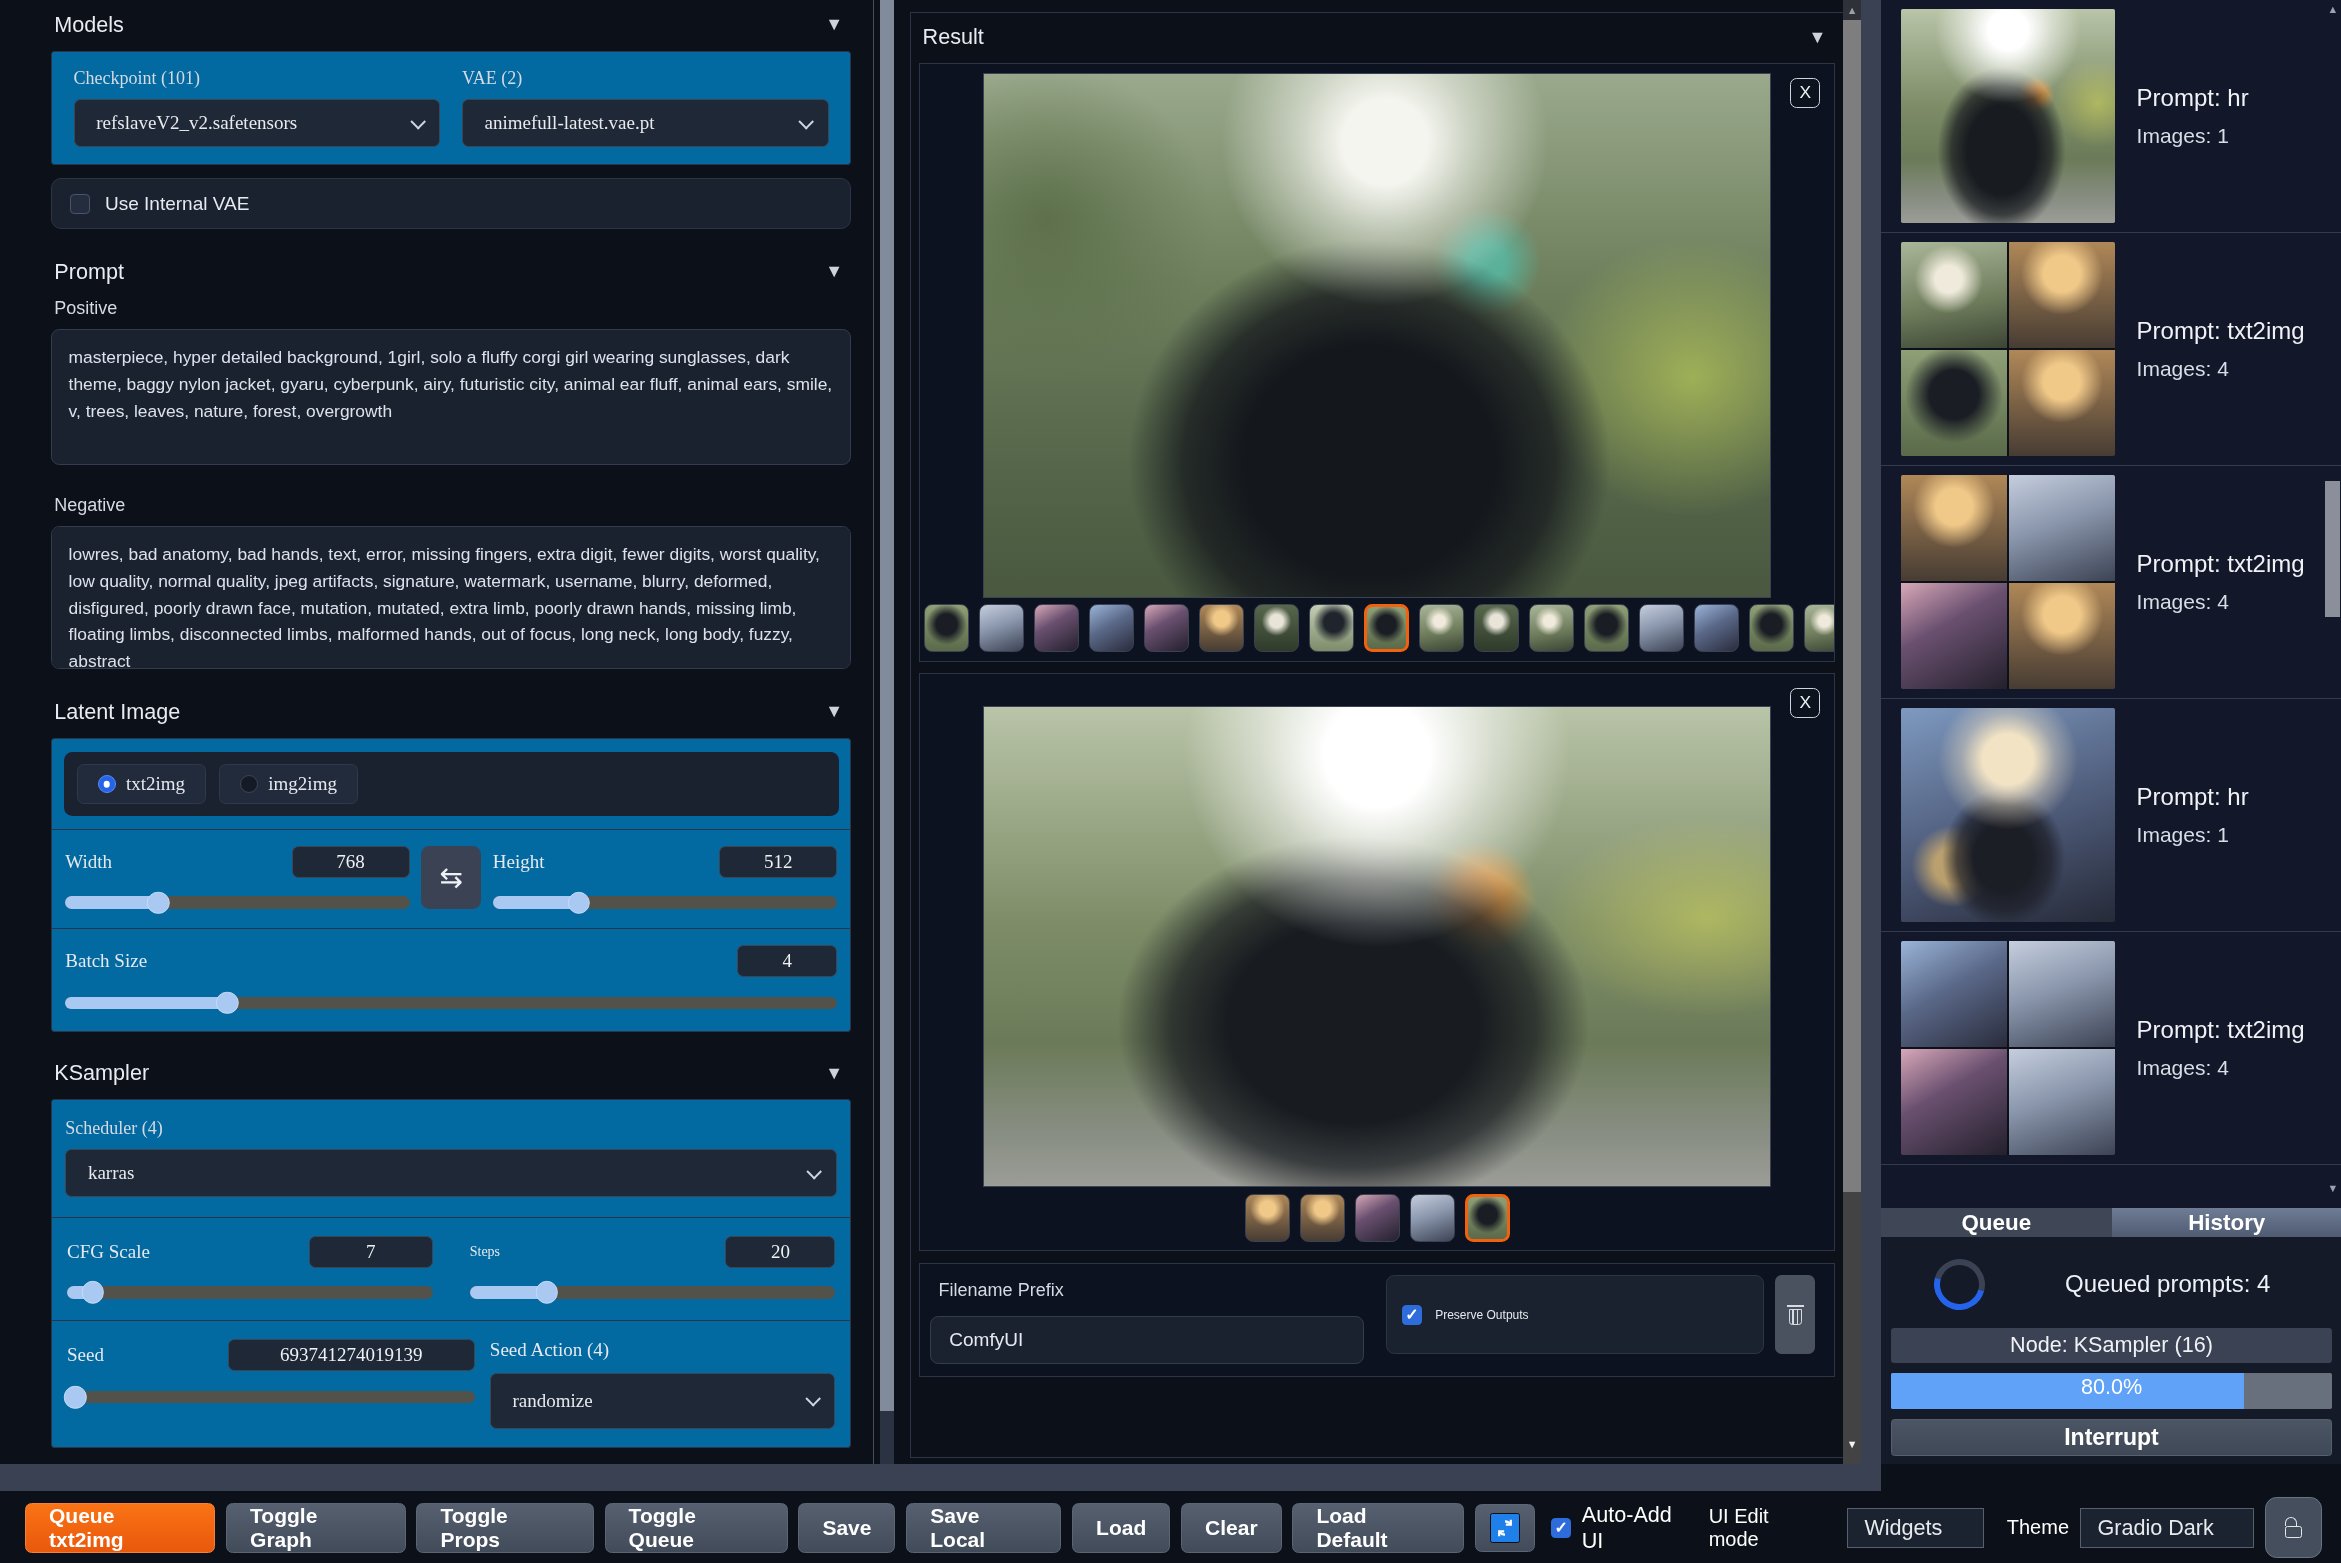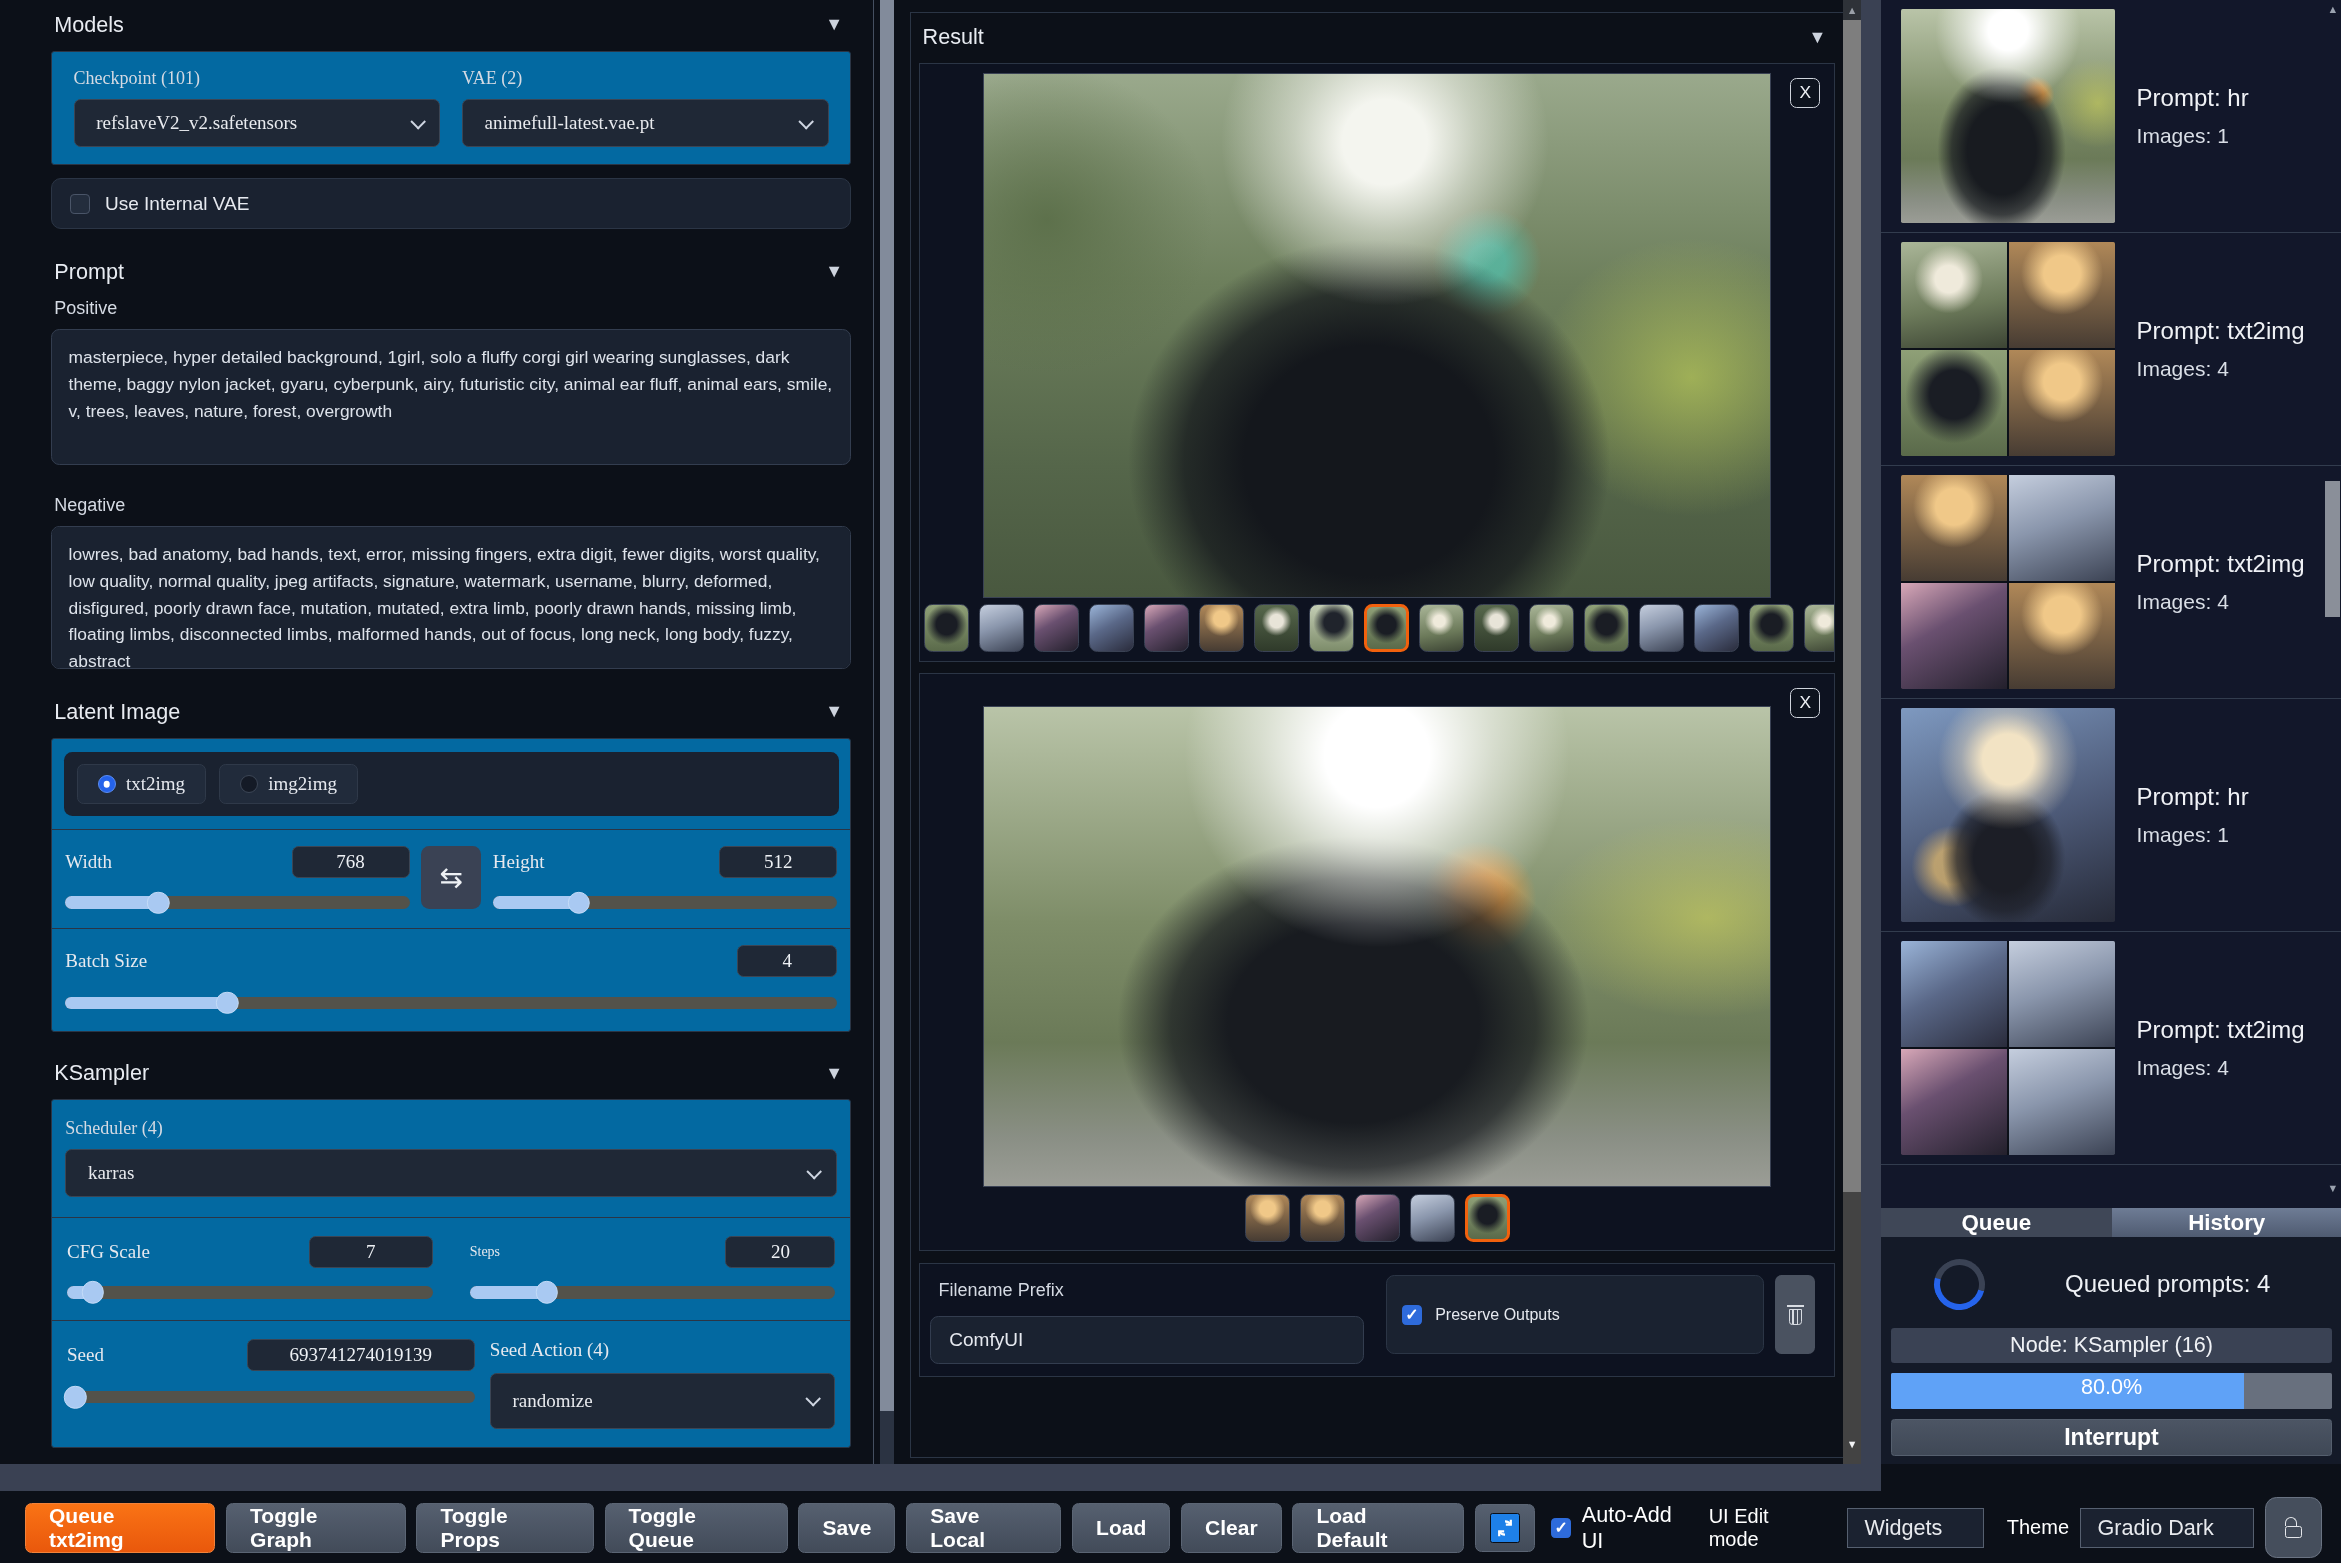--- a/index.html
+++ b/index.html
@@ -314,21 +314,21 @@
           <div class="fill" style="width:21%;"></div>
             <div class="knob" style="left:21%;"></div>
         </div>
       </div>
     </div>
     <div class="divider" style="margin:15px -13.3px 0;"></div>
     <div class="wh-row" style="padding:18px 1.7px 0; gap:15px;">
       <div style="flex:1.18;">
         <div class="lab-num">
           <span style="font-size:19px;">Seed</span>
-          <div class="numbox" style="width:228px;">693741274019139</div>
+          <div class="numbox" style="width:247px;">693741274019139</div>
         </div>
         <div class="slider" style="margin-top:20px;">
           <div class="fill" style="width:2%;"></div>
             <div class="knob" style="left:2%;"></div>
         </div>
       </div>
       <div style="flex:1;">
         <div style="font-size:19px; margin-bottom:11.6px;">Seed Action (4)</div>
         <div class="select" style="height:56px;">
           <span>randomize</span>
@@ -394,21 +394,21 @@
   </div>
 
   <div class="rbox">
     <div class="fn-row">
       <div>
         <div class="field-label" style="margin:5px 0 15px 8.3px;">Filename Prefix</div>
         <input id="filename-input" value="ComfyUI" style="">
       </div>
       <div class="preserve-box" style="margin-left:10px;">
         <div class="checkbox checked">✓</div>
-        <span style="font-size:16px;">Preserve Outputs</span>
+        <span style="font-size:12px;">Preserve Outputs</span>
       </div>
       <div class="trash-btn">
         <div class="trash-glyph">
             <div class="lid"></div>
             <div class="can"></div>
           </div>
       </div>
     </div>
   </div>
 </div>

